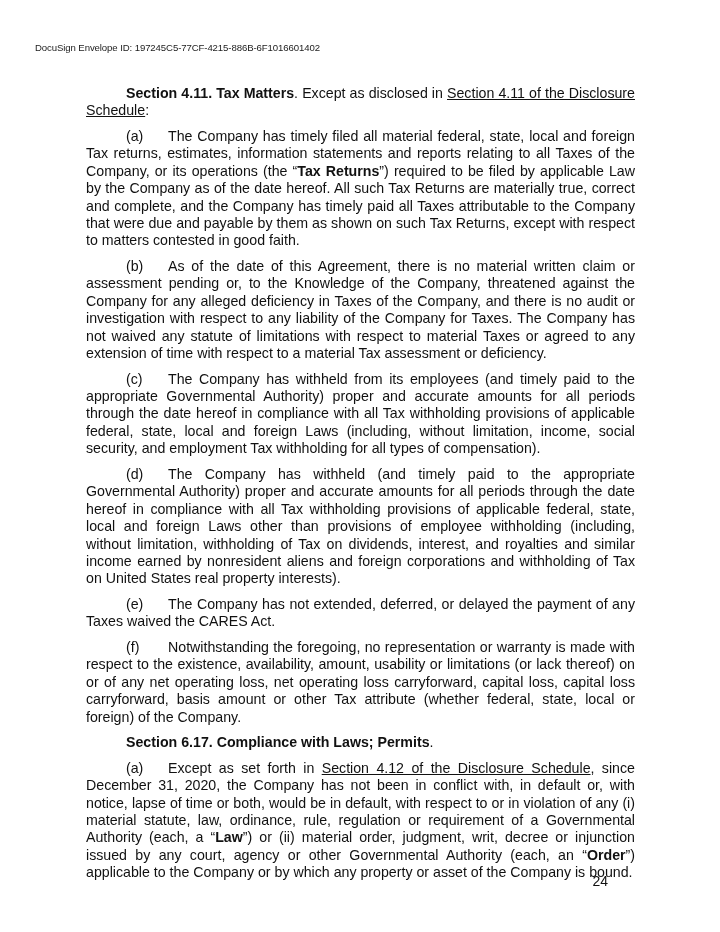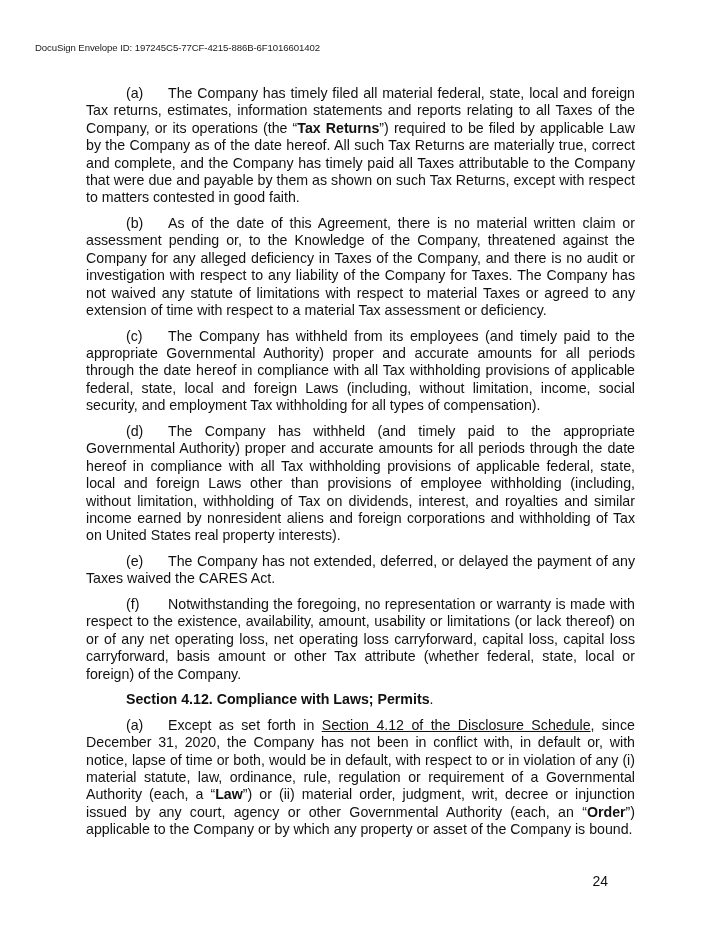--- a/index.html
+++ b/index.html
@@ -13,31 +13,32 @@
     b { font-weight: bold; }
     u { text-decoration: underline; }
     .page-num { position: absolute; left: 0; width: 608px; top: 873px; text-align: right; font-size: 14px; }
   </style>
 </head>
 <body>
 
 <div class="envelope">DocuSign Envelope ID: 197245C5-77CF-4215-886B-6F1016601402</div>
 
 <div class="content">
+  <p class="indent"><b>Section 4.11. Tax Matters</b><span>. Except as disclosed in </span><u>Section 4.11 of the Disclosure Schedule</u><span>:</span></p>
 
   <p class="indent"><span class="lbl">(a)</span><span>The Company has timely filed all material federal, state, local and foreign Tax returns, estimates, information statements and reports relating to all Taxes of the Company, or its operations (the “</span><b>Tax Returns</b><span>”) required to be filed by applicable Law by the Company as of the date hereof. All such Tax Returns are materially true, correct and complete, and the Company has timely paid all Taxes attributable to the Company that were due and payable by them as shown on such Tax Returns, except with respect to matters contested in good faith.</span></p>
 
   <p class="indent"><span class="lbl">(b)</span><span>As of the date of this Agreement, there is no material written claim or assessment pending or, to the Knowledge of the Company, threatened against the Company for any alleged deficiency in Taxes of the Company, and there is no audit or investigation with respect to any liability of the Company for Taxes. The Company has not waived any statute of limitations with respect to material Taxes or agreed to any extension of time with respect to a material Tax assessment or deficiency.</span></p>
 
   <p class="indent"><span class="lbl">(c)</span><span>The Company has withheld from its employees (and timely paid to the appropriate Governmental Authority) proper and accurate amounts for all periods through the date hereof in compliance with all Tax withholding provisions of applicable federal, state, local and foreign Laws (including, without limitation, income, social security, and employment Tax withholding for all types of compensation).</span></p>
 
   <p class="indent"><span class="lbl">(d)</span><span>The Company has withheld (and timely paid to the appropriate Governmental Authority) proper and accurate amounts for all periods through the date hereof in compliance with all Tax withholding provisions of applicable federal, state, local and foreign Laws other than provisions of employee withholding (including, without limitation, withholding of Tax on dividends, interest, and royalties and similar income earned by nonresident aliens and foreign corporations and withholding of Tax on United States real property interests).</span></p>
 
   <p class="indent"><span class="lbl">(e)</span><span>The Company has not extended, deferred, or delayed the payment of any Taxes waived the CARES Act.</span></p>
 
   <p class="indent"><span class="lbl">(f)</span><span>Notwithstanding the foregoing, no representation or warranty is made with respect to the existence, availability, amount, usability or limitations (or lack thereof) on or of any net operating loss, net operating loss carryforward, capital loss, capital loss carryforward, basis amount or other Tax attribute (whether federal, state, local or foreign) of the Company.</span></p>
 
-  <p class="indent"><b>Section 4.12. Compliance with Laws; Permits</b><span>.</span></p>
+  <p class="indent"><b>Section 6.17. Compliance with Laws; Permits</b><span>.</span></p>
 
   <p class="indent"><span class="lbl">(a)</span><span>Except as set forth in </span><u>Section 4.12 of the Disclosure Schedule</u><span>, since December 31, 2020, the Company has not been in conflict with, in default or, with notice, lapse of time or both, would be in default, with respect to or in violation of any (i) material statute, law, ordinance, rule, regulation or requirement of a Governmental Authority (each, a “</span><b>Law</b><span>”) or (ii) material order, judgment, writ, decree or injunction issued by any court, agency or other Governmental Authority (each, an “</span><b>Order</b><span>”) applicable to the Company or by which any property or asset of the Company is bound.</span></p>
 </div>
 
 <div class="page-num">24</div>
 
 </body></html>

